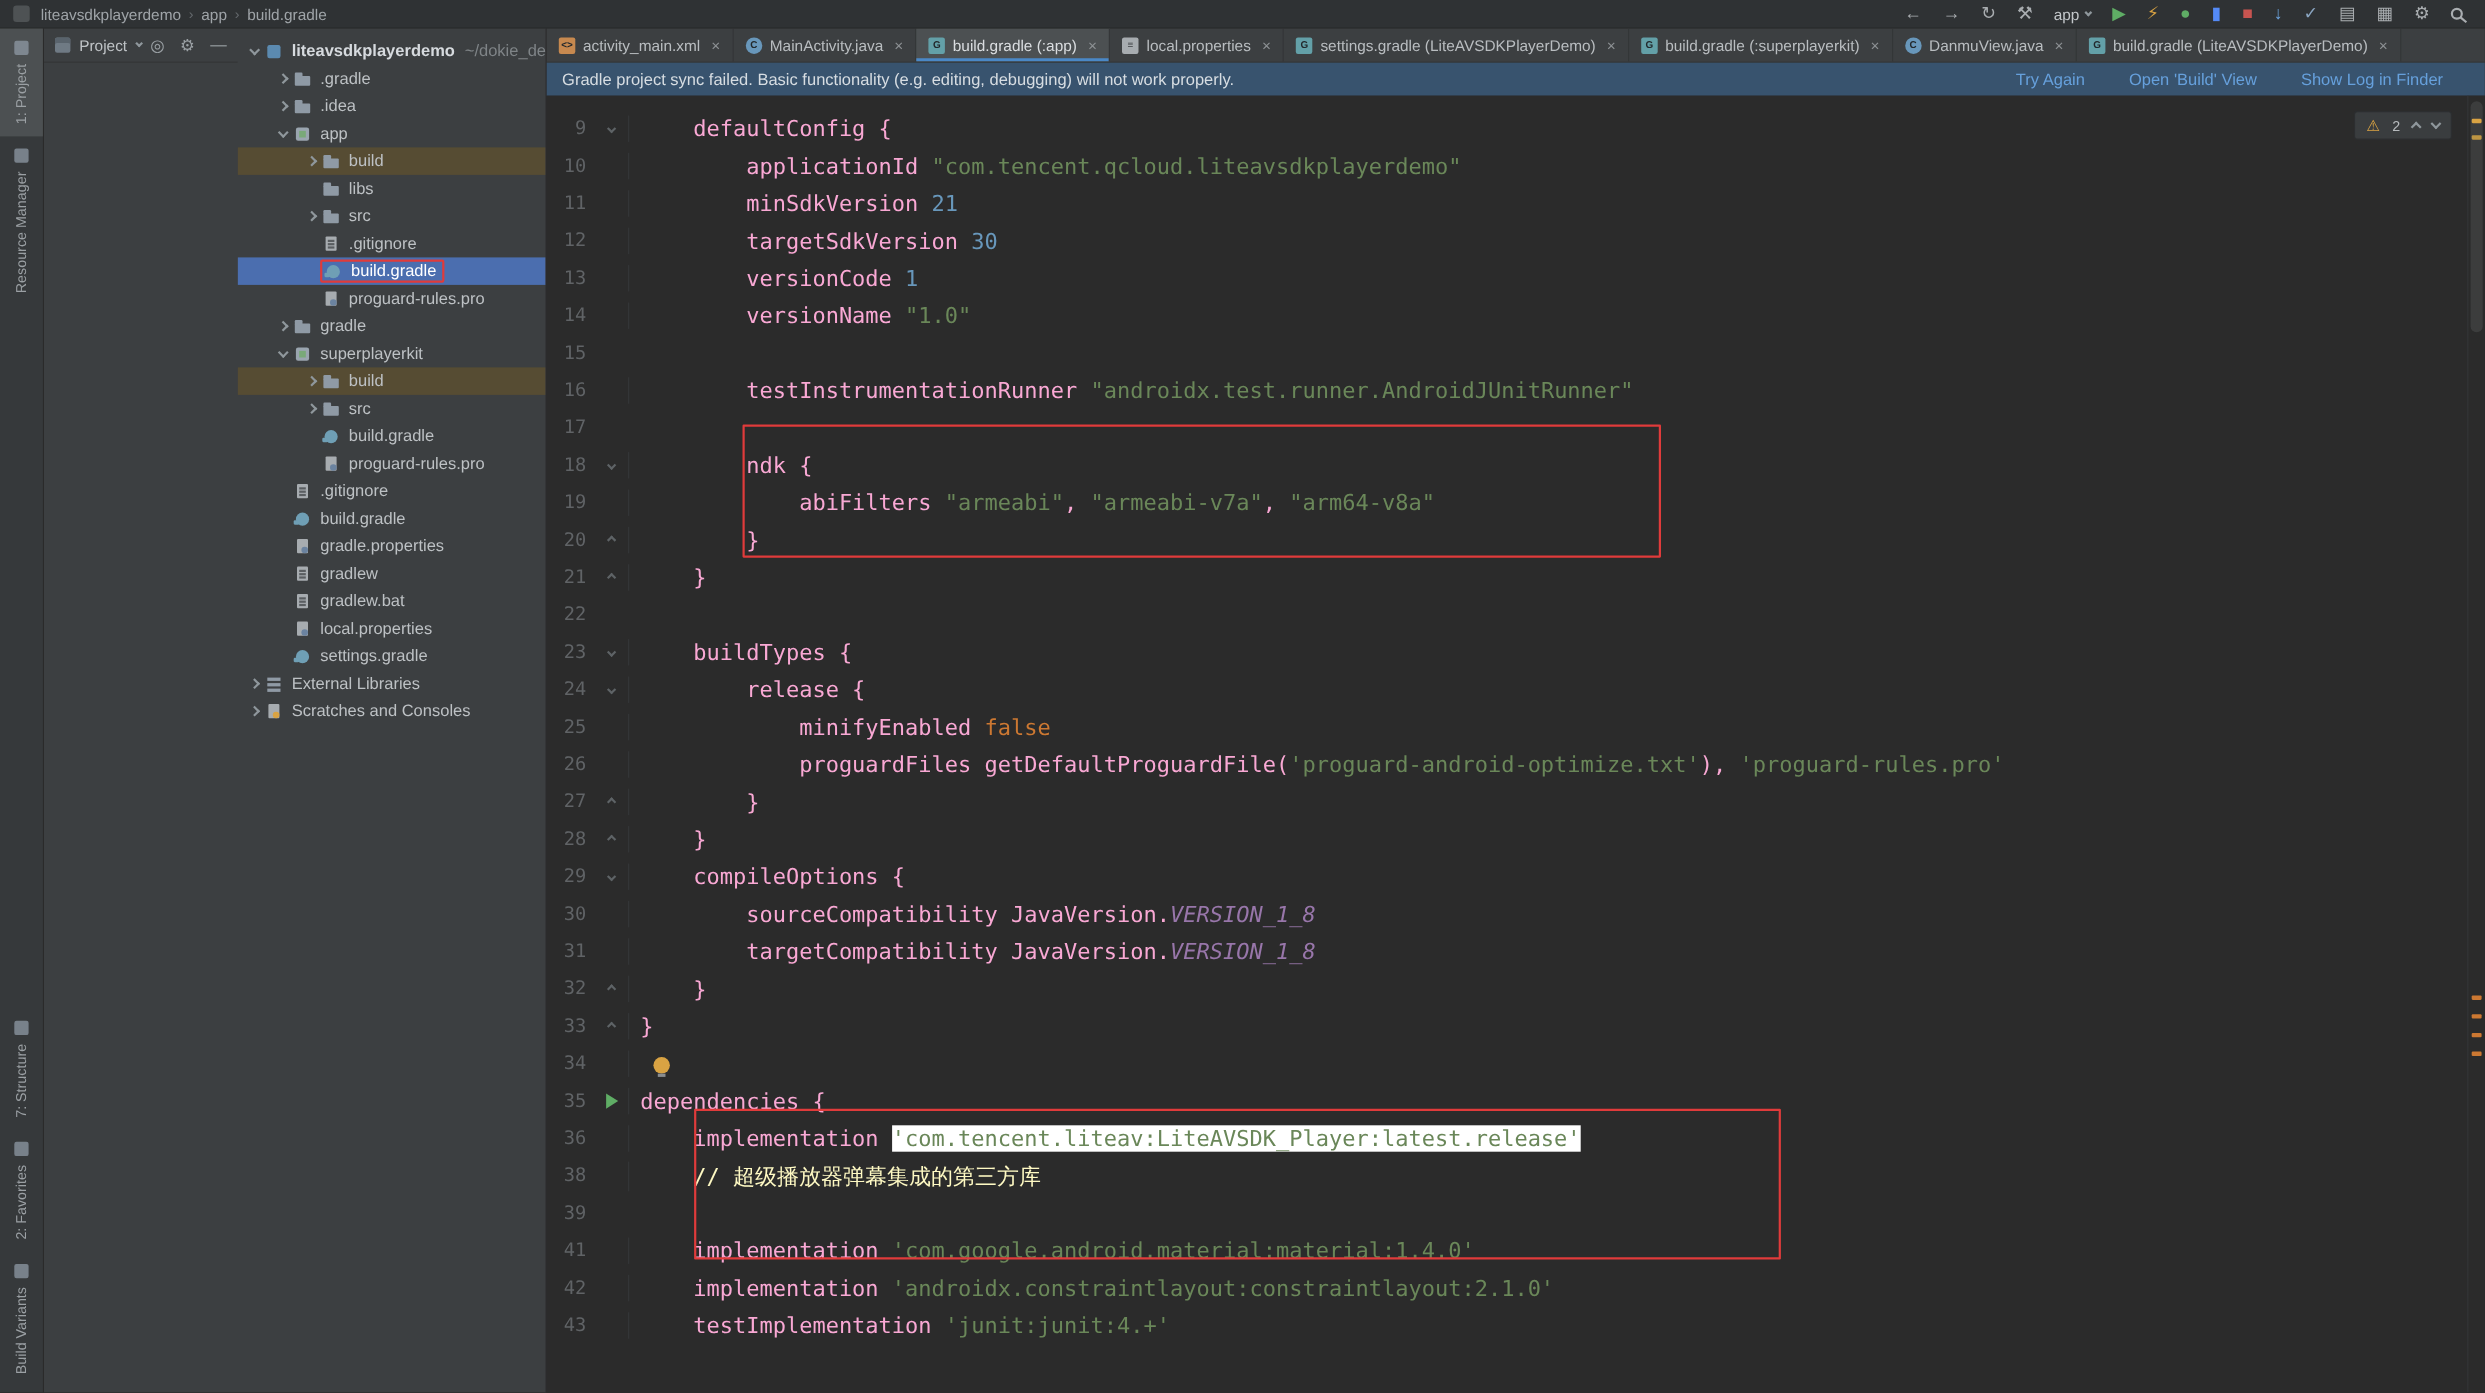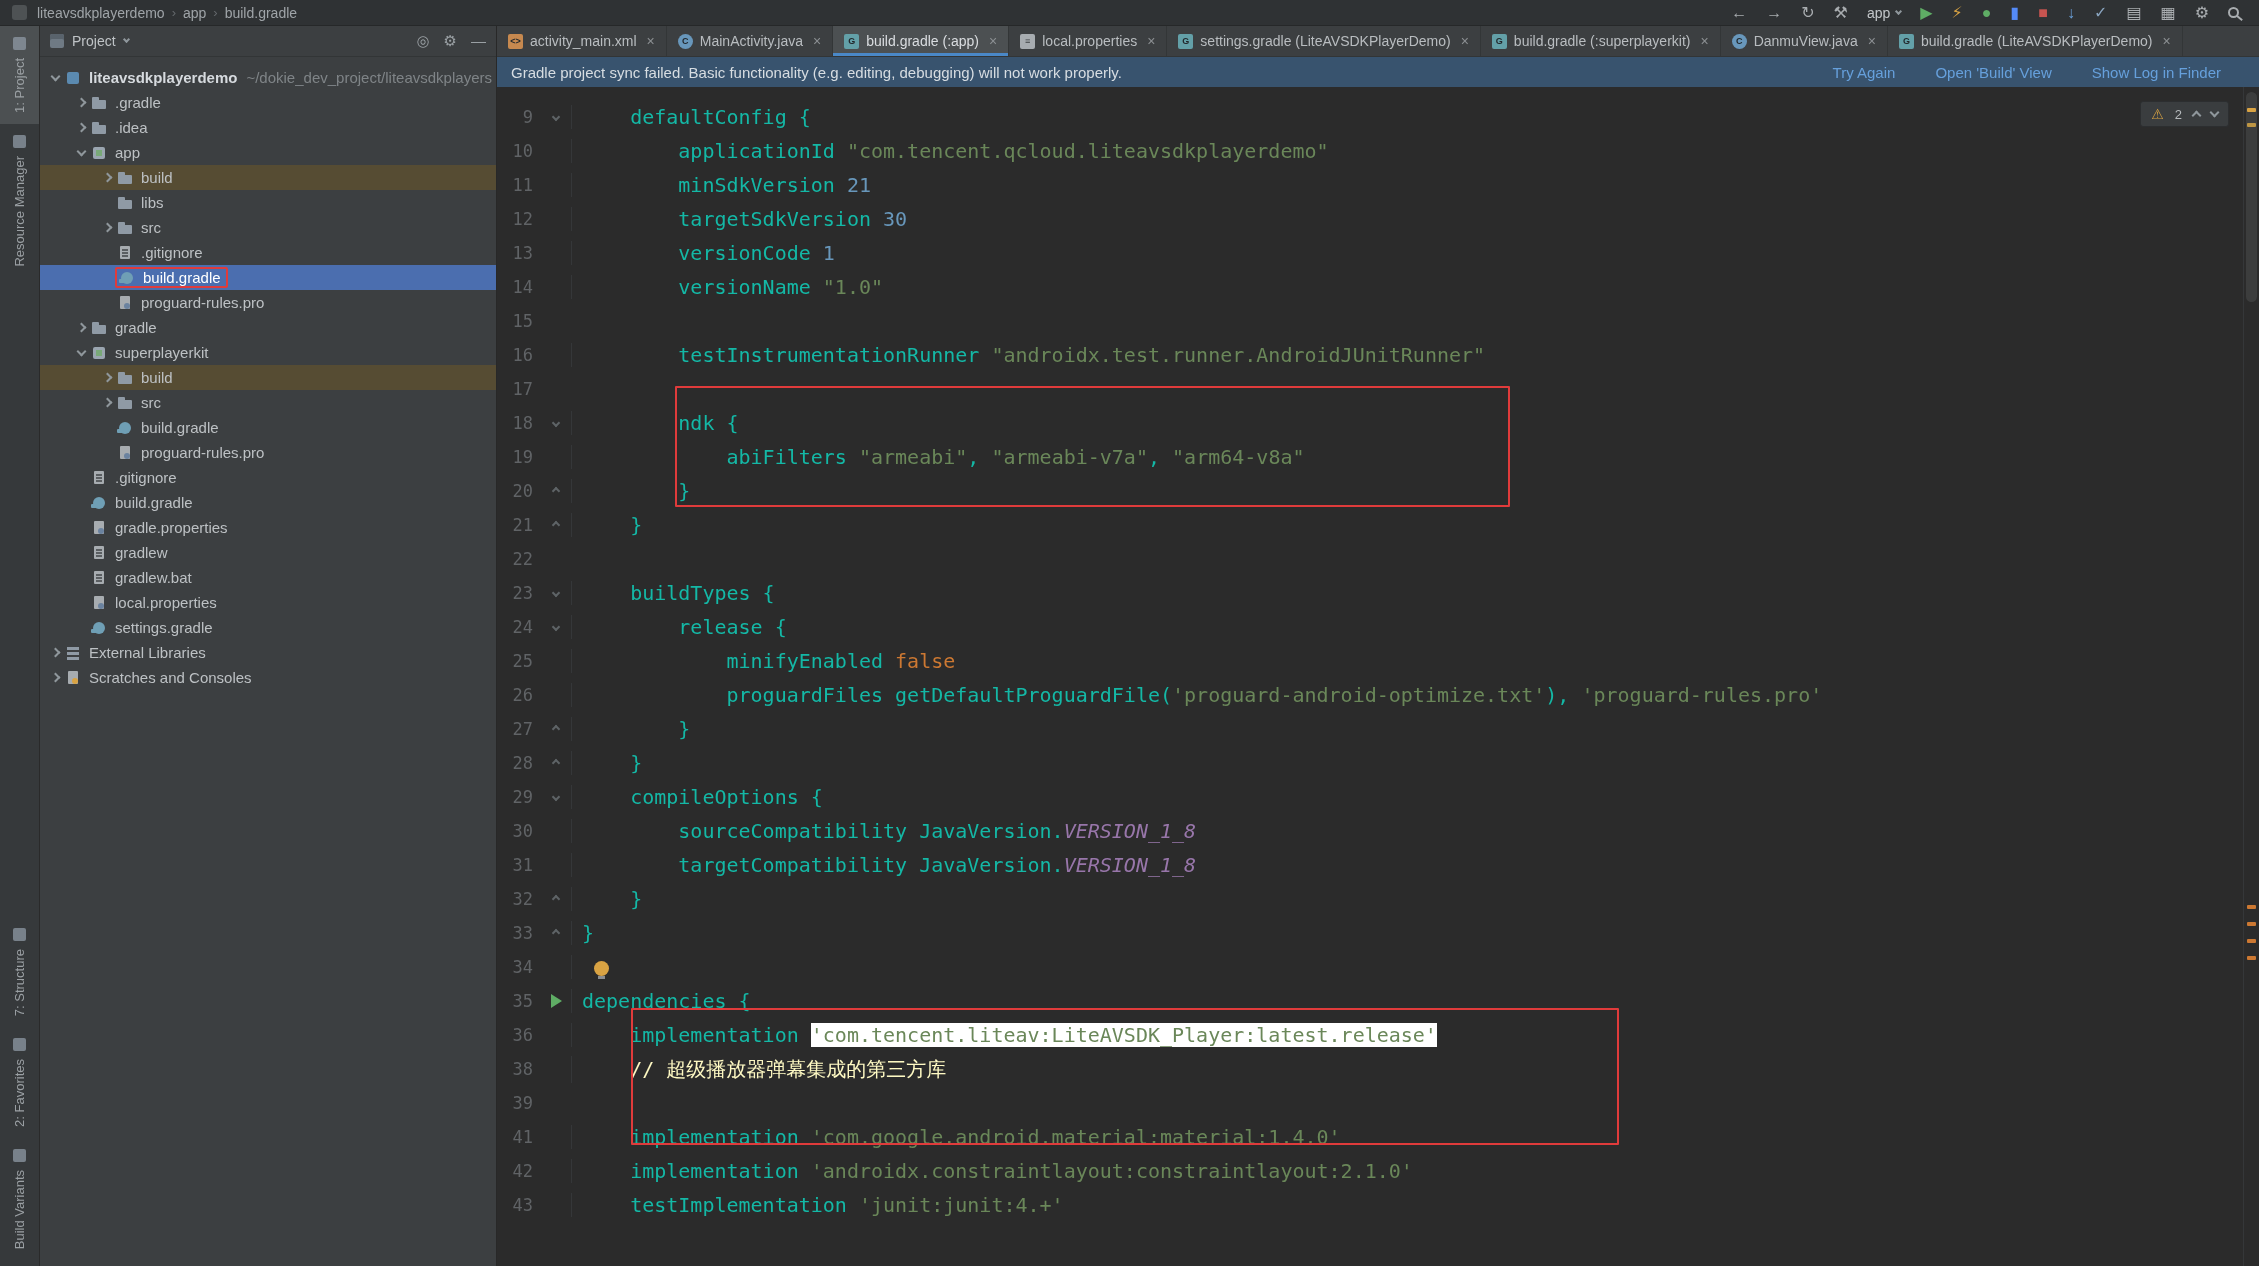--- a/index.html
+++ b/index.html
@@ -38,21 +38,21 @@
     padding:11px 0; width:100%; cursor:default; }
   .strip-item.active { background:#4c5052; }
   .strip-ic { width:13px; height:13px; background:#8f9aa5; border-radius:2px; opacity:.75; }
   .vtext { writing-mode:vertical-rl; transform:rotate(180deg); font-size:13px;
     color:#9ba0a4; white-space:nowrap; }
   .strip-bottom { position:absolute; bottom:6px; left:0; right:0;
     display:flex; flex-direction:column; align-items:center; }
 
   
   .project-panel { width:457px; min-width:457px; background:#3c3f41;
-    display:flex; flex-direction:column; border-right:1px solid #282828; }
+    display:flex; flex-direction:row; border-right:1px solid #282828; }
   .panel-header { height:31px; display:flex; align-items:center; padding:0 10px;
     gap:8px; font-size:14px; color:#bfc3c6; border-bottom:1px solid #323536; flex:none; }
   .ph-view-ic { width:14px; height:14px; background:#6f7a84; border-radius:2px;
     box-shadow:inset 0 5px 0 #59636c; flex:none; }
   .ph-icons { margin-left:auto; display:flex; gap:14px; color:#9aa0a4; font-size:15px; }
   .tree { flex:1; padding-top:8px; font-size:15px; color:#bdc1c4; overflow:hidden; }
   .trow { height:25px; display:flex; align-items:center; white-space:nowrap; cursor:default; }
   .trow.sel { background:#4b6eaf; color:#fff; }
   .trow.exc { background:#564c33; }
   .chv-box { width:19px; display:flex; justify-content:center; flex:none; }
@@ -116,21 +116,21 @@
   .line { height:34px; display:flex; align-items:center; }
   .ln { width:44px; text-align:right; color:#606366; font-size:17px; flex:none;
     padding-right:8px; font-family:"DejaVu Sans Mono",monospace; }
   .gm { width:30px; flex:none; display:flex; align-items:center; justify-content:center; }
   .gchv { width:6px; height:6px; border-right:2px solid #5e6366; border-bottom:2px solid #5e6366; }
   .gchv.open { transform:rotate(45deg); }
   .gchv.close { transform:rotate(-135deg); }
   .run-arrow { width:0; height:0; border-left:11px solid #5fad65;
     border-top:7px solid transparent; border-bottom:7px solid transparent; }
   .codecell { flex:1; white-space:pre; border-left:1px solid #353739; padding-left:10px; }
-  .tp { color:#14b8a6; } .ts { color:#6a8759; } .tn { color:#6897bb; }
+  .tp { color:#f9a8d4; } .ts { color:#6a8759; } .tn { color:#6897bb; }
   .tk { color:#cc7832; } .tc { color:#fef9c3; }
   .tv { color:#9876aa; font-style:italic; }
   .th { background:#ffffff; }
   .bulb { display:inline-block; width:15px; height:15px; border-radius:50%;
     background:#d9a343; margin-left:12px; position:relative; top:2px; }
   .bulb::after { content:""; position:absolute; left:4px; bottom:-3px; width:7px; height:3px;
     background:#8a8d90; }
 
   
   .ann { position:absolute; border:2px solid #e03b3b; pointer-events:none; border-radius:1px; }

